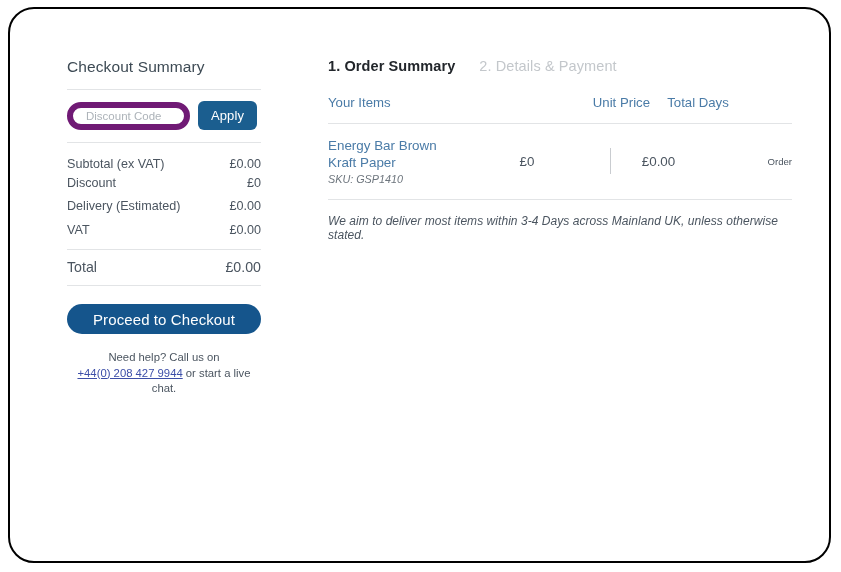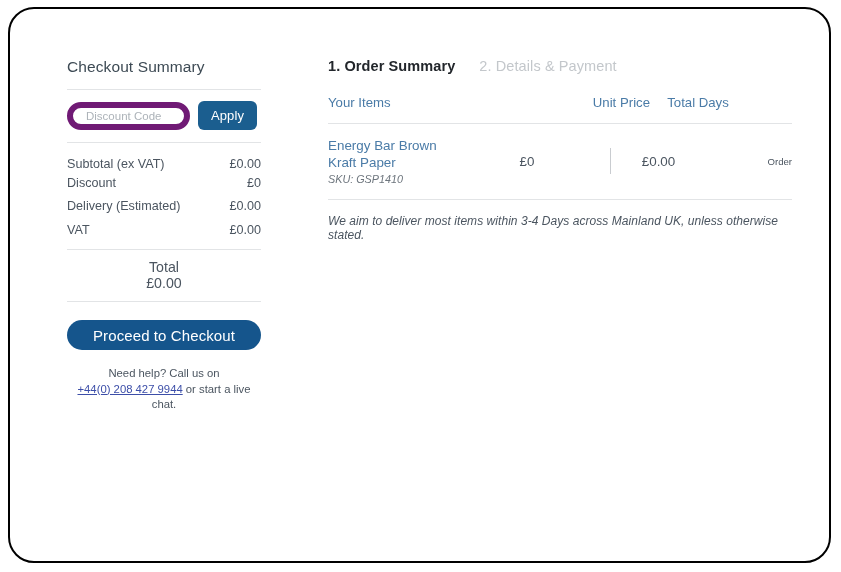--- a/index.html
+++ b/index.html
@@ -105,25 +105,24 @@
   }
   .total-line.spaced {
     padding-top: 7px;
   }
   #grand-total-rule-top {
     margin-top: 10px;
   }
   #grand-total {
     display: flex;
     justify-content: space-between;
-    align-items: center;
+    align-items: flex-start;
     font-size: 14.2px;
     color: #4b5560;
     padding: 9px 0 10px 0;
-    flex-direction: column;
   }
 
   #proceed-button {
     display: block;
     width: 100%;
     height: 30px;
     margin-top: 18px;
     border: none;
     border-radius: 16px;
     background: #15558c;

